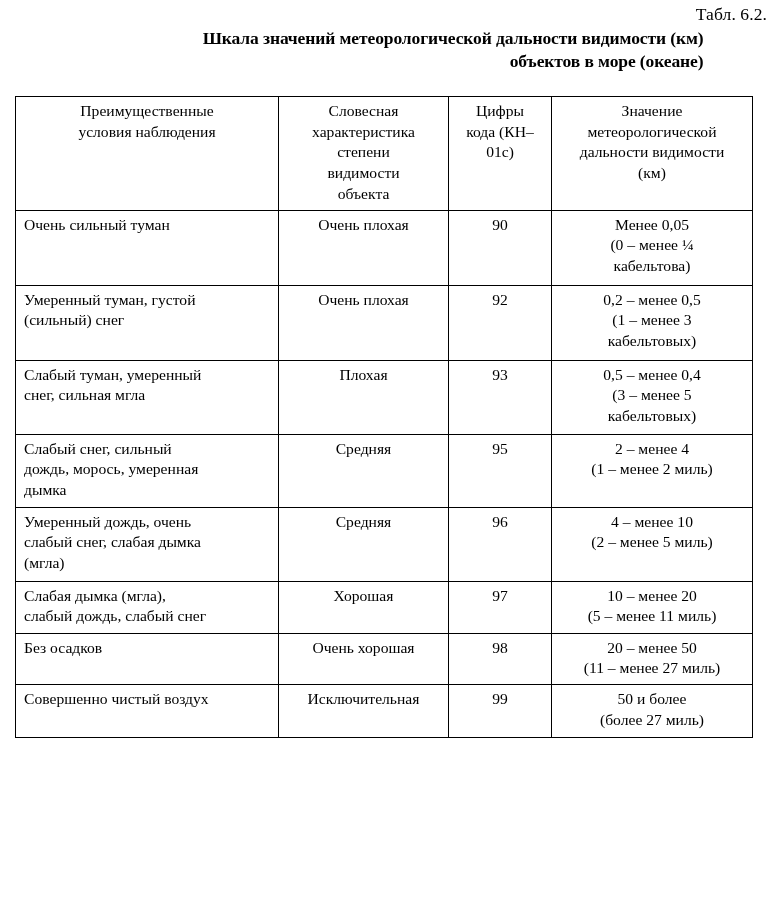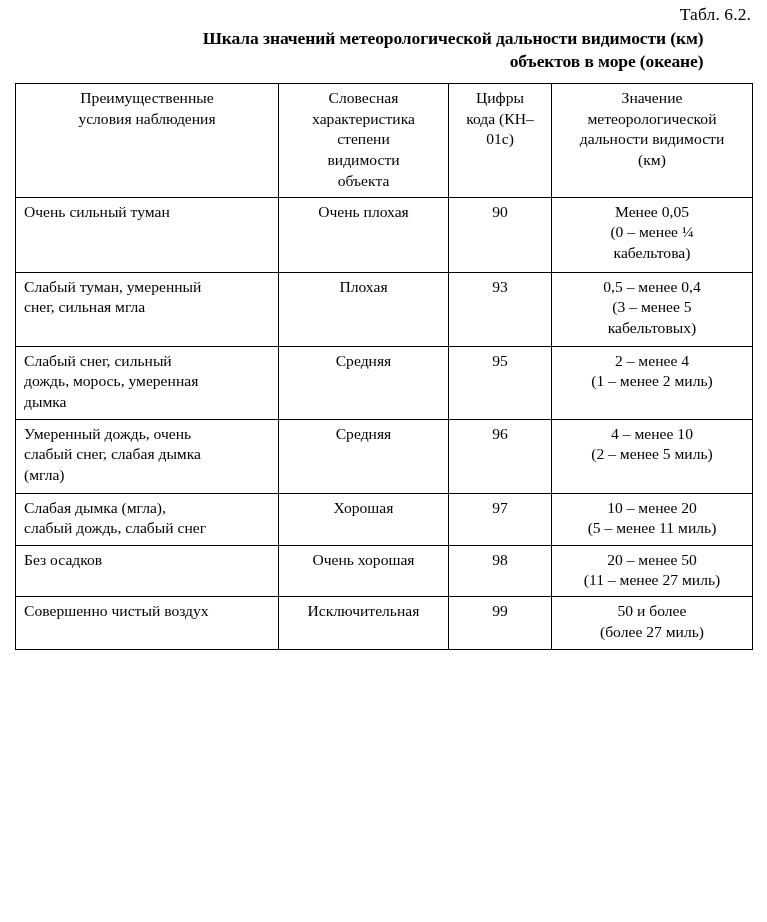--- a/index.html
+++ b/index.html
@@ -22,42 +22,41 @@
     box-sizing: border-box;
     padding: 0;
     position: relative;
   }
 
   
   .tab-number {
     text-align: right;
     font-size: 17.5px;
     line-height: 1.15;
-    padding-right: 16px;
     padding-top: 4px;
     letter-spacing: 0.1px;
   }
   .doc-title {
     text-align: right;
     font-size: 17.5px;
     font-weight: bold;
     line-height: 1.32;
     margin: 3px auto 0 auto;
     width: 640px;
     letter-spacing: -0.1px;
   }
   .doc-title .title-line {
     display: block;
   }
 
   
   .table-wrap {
     position: absolute;
     left: 15px;
-    top: 83px;
+    top: 96px;
     width: 737px;
   }
   table.vis-table {
     border-collapse: collapse;
     width: 737px;
     table-layout: fixed;
     font-size: 15.6px;
     line-height: 1.33;
   }
   table.vis-table td,
@@ -159,20 +158,35 @@
           </td>
           <td class="col-code">90</td>
           <td class="col-val">
             <span class="ln">Менее 0,05</span>
             <span class="ln">(0 – менее ¼</span>
             <span class="ln">кабельтова)</span>
           </td>
         </tr>
 
 
+        <tr class="row-h3">
+          <td class="col-cond">
+            <span class="ln">Умеренный туман, густой</span>
+            <span class="ln">(сильный) снег</span>
+          </td>
+          <td class="col-word">
+            <span class="ln">Очень плохая</span>
+          </td>
+          <td class="col-code">92</td>
+          <td class="col-val">
+            <span class="ln">0,2 – менее 0,5</span>
+            <span class="ln">(1 – менее 3</span>
+            <span class="ln">кабельтовых)</span>
+          </td>
+        </tr>
 
         <tr class="row-h4">
           <td class="col-cond">
             <span class="ln">Слабый туман, умеренный</span>
             <span class="ln">снег, сильная мгла</span>
           </td>
           <td class="col-word">
             <span class="ln">Плохая</span>
           </td>
           <td class="col-code">93</td>

